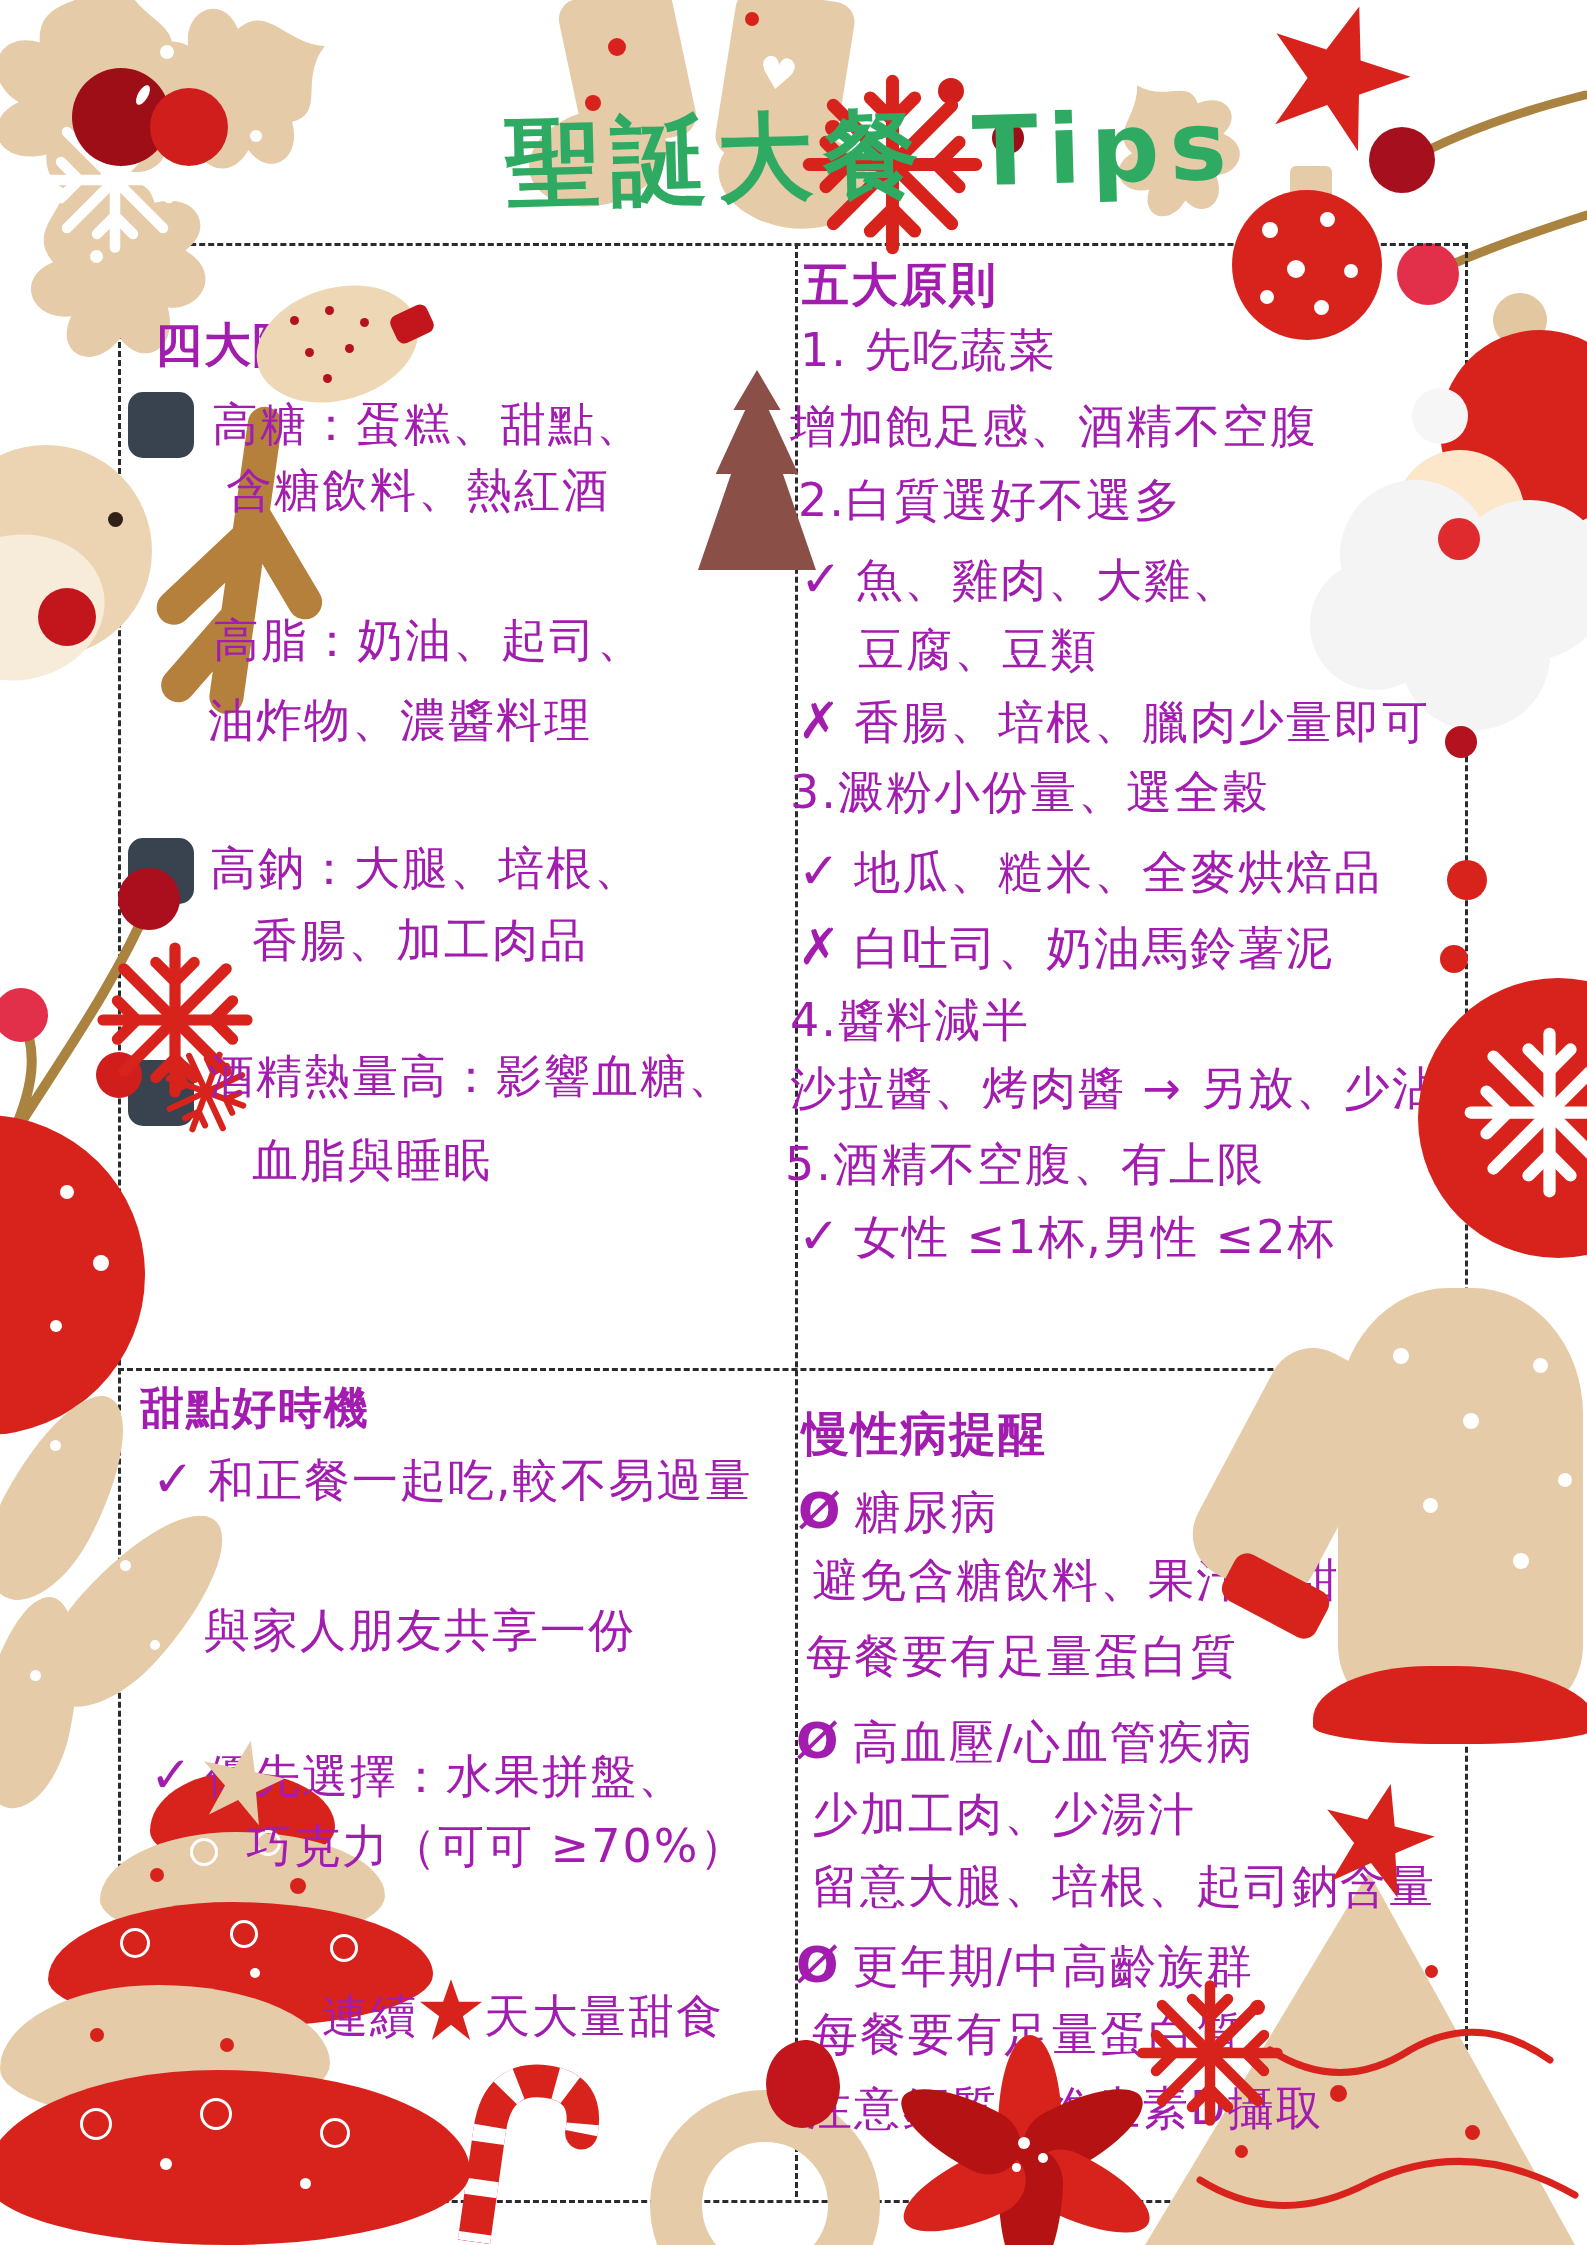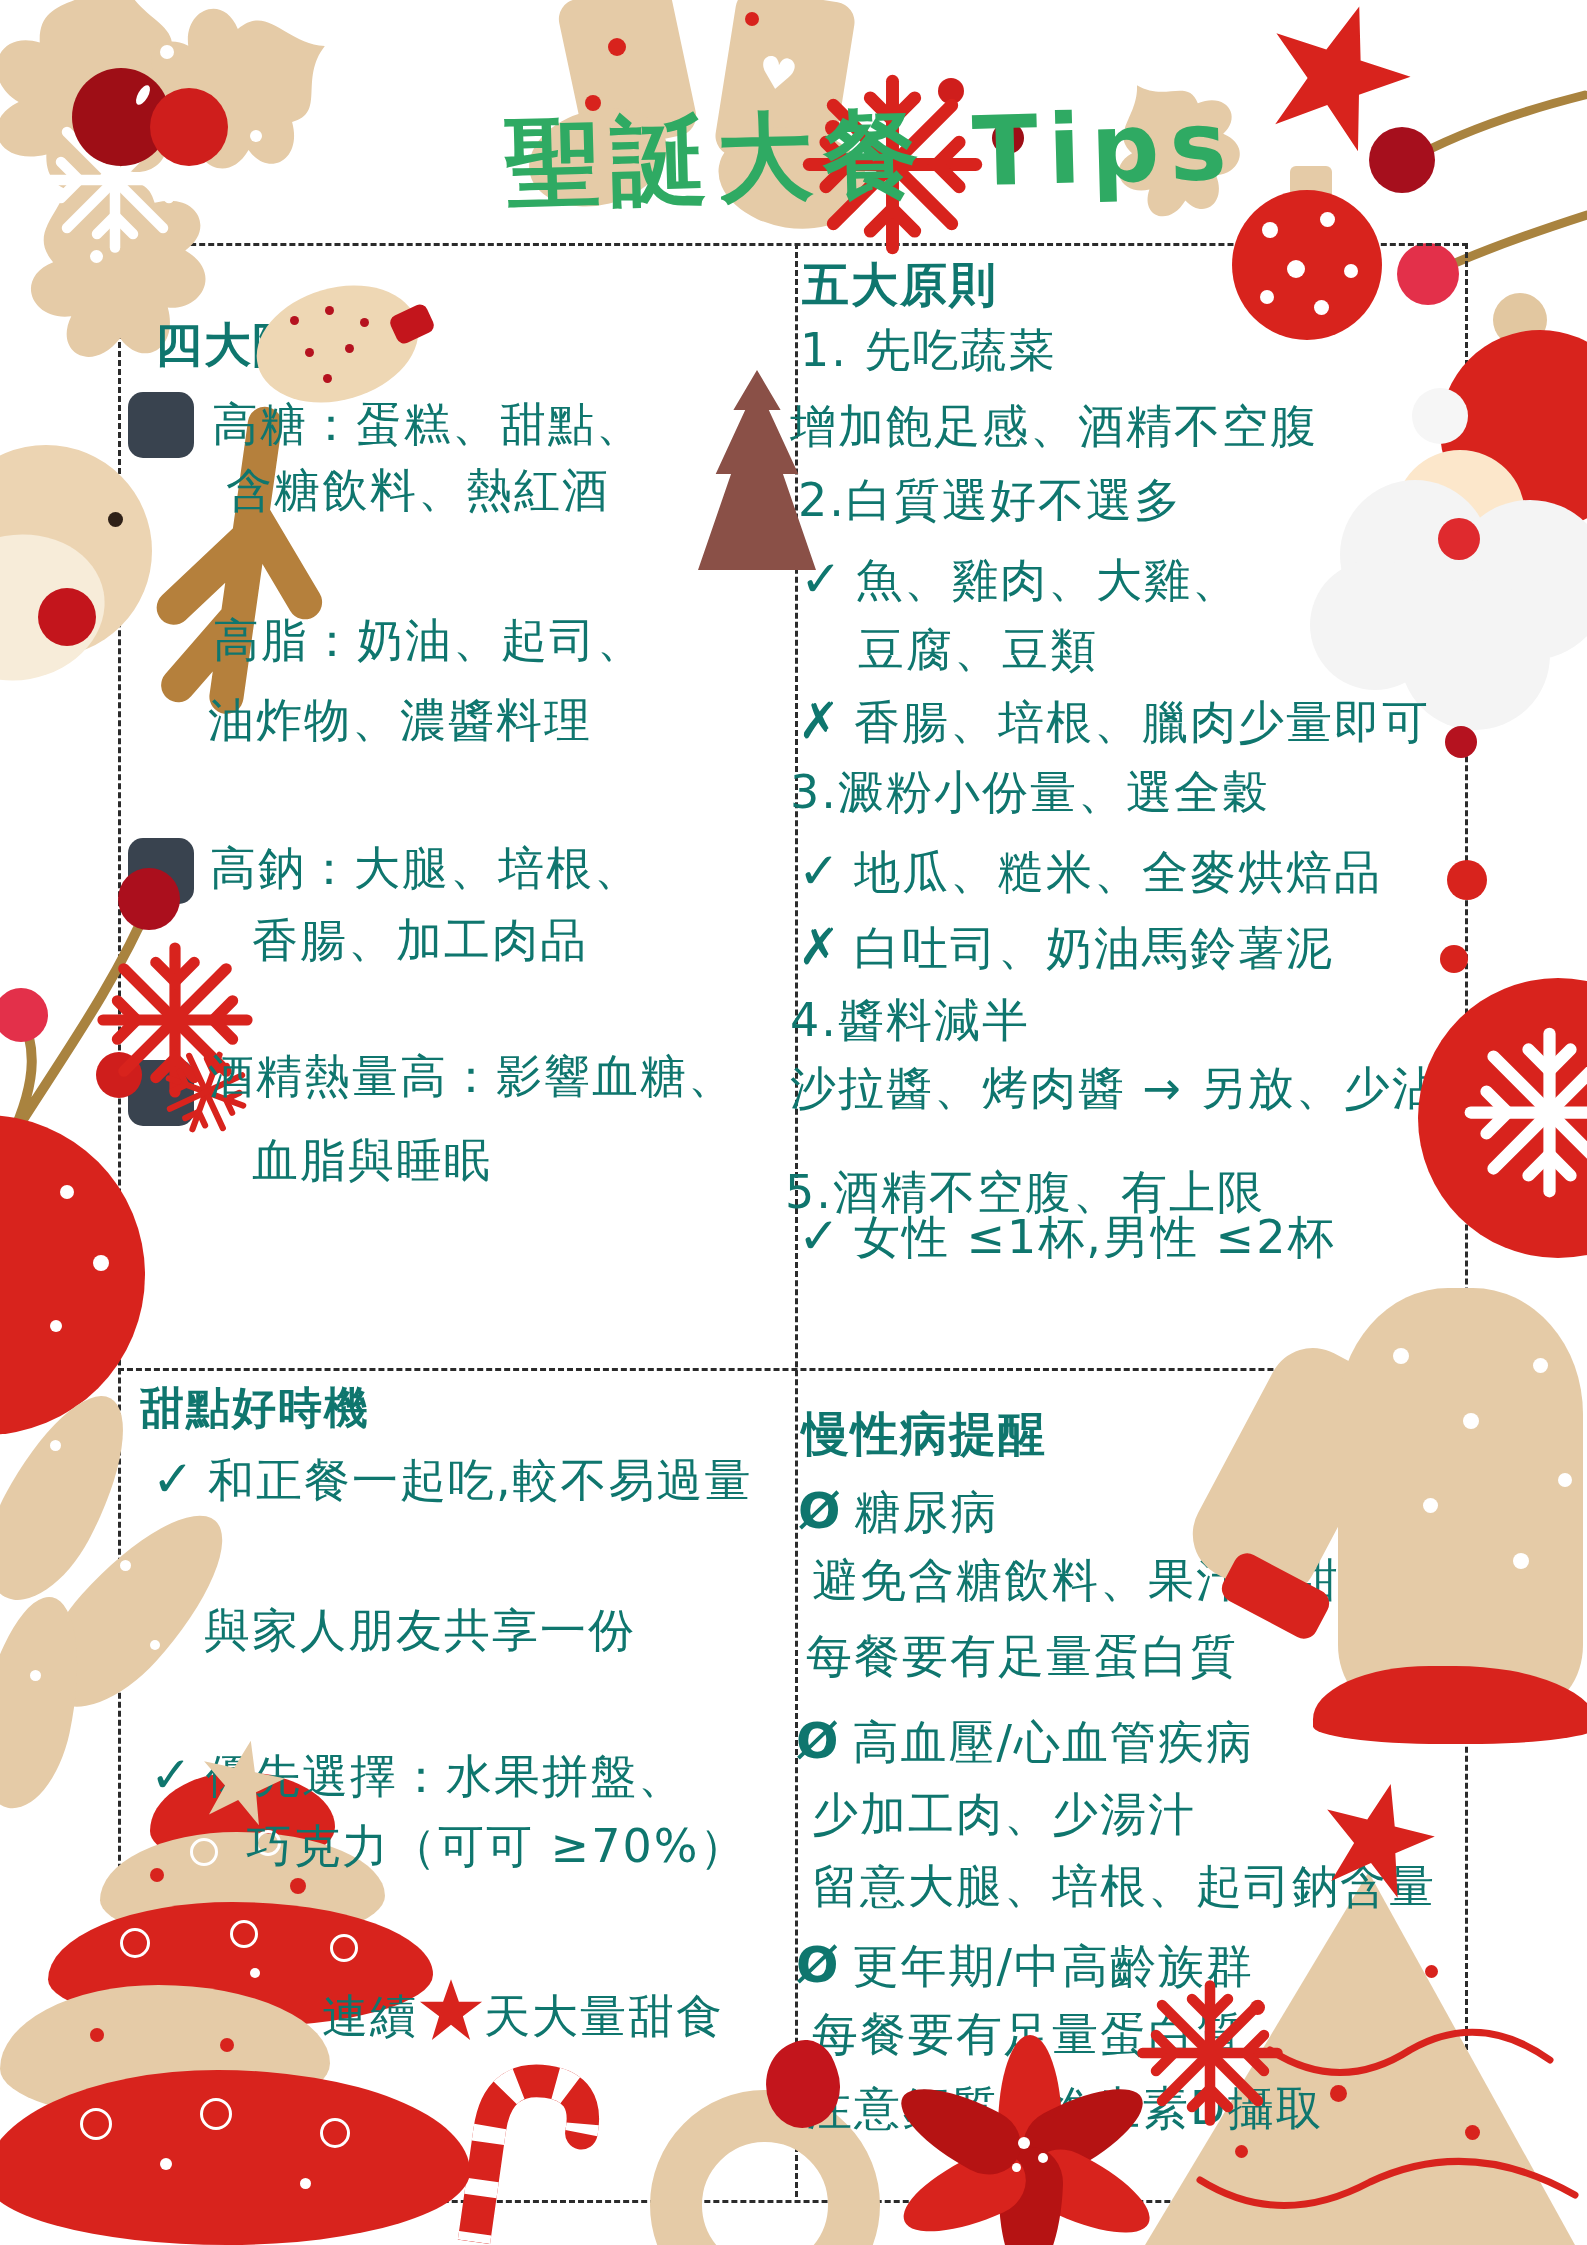--- a/index.html
+++ b/index.html
@@ -1,20 +1,20 @@
 <!DOCTYPE html>
 <html><head>
 <meta charset="utf-8">
 <style>
   html,body{margin:0;padding:0;background:#ffffff;}
   .canvas{position:relative;width:1587px;height:2245px;overflow:hidden;background:#fff;
           font-family:"DejaVu Sans","Liberation Sans",sans-serif;}
   .dec{position:absolute;}
   .circle{position:absolute;border-radius:50%;}
-  .hand{position:absolute;white-space:nowrap;font-size:46px;line-height:1.25;color:#0f766e;
+  .hand{position:absolute;white-space:nowrap;font-size:46px;line-height:1.25;color:#a21caf;
         z-index:10;letter-spacing:2px;}
   .head{font-weight:600;font-size:47px;}
   .mark{font-weight:700;font-size:50px;margin-right:12px;}
   .chk{position:absolute;width:66px;height:66px;background:#39434f;border-radius:15px;z-index:5;}
   .border-rect{position:absolute;left:118px;top:243px;width:1344px;height:1954px;
                border:3px dashed #2b2b2b;z-index:4;}
   .vline{position:absolute;left:795px;top:243px;height:1954px;width:0;border-left:3px dashed #2b2b2b;z-index:4;}
   .hline{position:absolute;left:118px;top:1368px;width:1344px;height:0;border-top:3px dashed #2b2b2b;z-index:4;}
   .title{position:absolute;left:505px;top:92px;font-size:96px;font-weight:700;color:#2faa63;
          letter-spacing:10px;z-index:10;transform:rotate(-1.5deg);}
@@ -289,21 +289,21 @@
   <div class="hand" style="left:790px;top:398px">增加飽足感、酒精不空腹</div>
   <div class="hand" style="left:798px;top:472px">2.白質選好不選多</div>
   <div class="hand" style="left:800px;top:548px"><span class="mark">✓</span><span>魚、雞肉、大雞、</span></div>
   <div class="hand" style="left:858px;top:622px">豆腐、豆類</div>
   <div class="hand" style="left:798px;top:690px"><span class="mark">✗</span><span>香腸、培根、臘肉少量即可</span></div>
   <div class="hand" style="left:790px;top:764px">3.澱粉小份量、選全穀</div>
   <div class="hand" style="left:798px;top:840px"><span class="mark">✓</span><span>地瓜、糙米、全麥烘焙品</span></div>
   <div class="hand" style="left:798px;top:916px"><span class="mark">✗</span><span>白吐司、奶油馬鈴薯泥</span></div>
   <div class="hand" style="left:790px;top:992px">4.醬料減半</div>
   <div class="hand" style="left:790px;top:1060px">沙拉醬、烤肉醬 → 另放、少沾</div>
-  <div class="hand" style="left:785px;top:1164px">5.酒精不空腹、有上限</div>
+  <div class="hand" style="left:785px;top:1136px">5.酒精不空腹、有上限</div>
   <div class="hand" style="left:798px;top:1205px"><span class="mark">✓</span><span>女性 ≤1杯,男性 ≤2杯</span></div>
 
   <div class="hand head" style="left:140px;top:1380px;font-size:44px">甜點好時機</div>
   <div class="hand" style="left:152px;top:1448px"><span class="mark">✓</span><span>和正餐一起吃,較不易過量</span></div>
   <div class="hand" style="left:148px;top:1598px"><span class="mark">✓</span><span>與家人朋友共享一份</span></div>
   <div class="hand" style="left:150px;top:1744px"><span class="mark">✓</span><span>優先選擇：水果拼盤、</span></div>
   <div class="hand" style="left:246px;top:1818px">巧克力（可可 ≥70%）</div>
   <div class="hand" style="left:322px;top:1978px">
     <span>連續</span><svg style="width:66px;height:66px;vertical-align:-12px;color:#d8231d" viewBox="0 0 100 100">
         <use href="#star5"></use>

